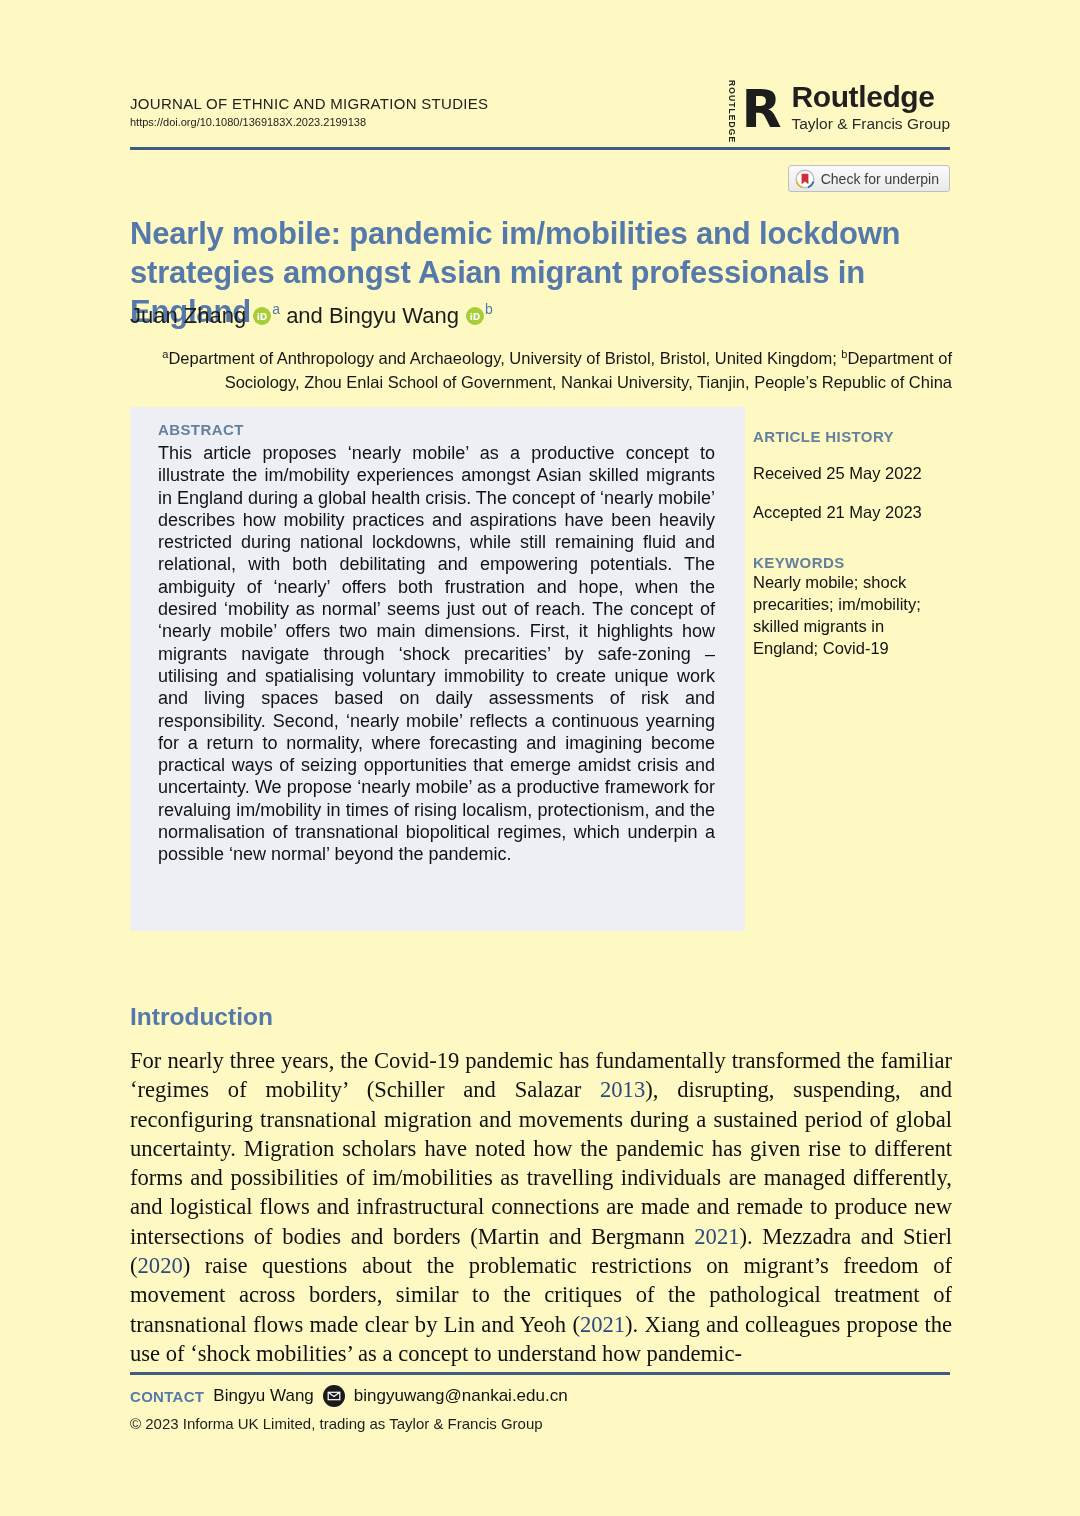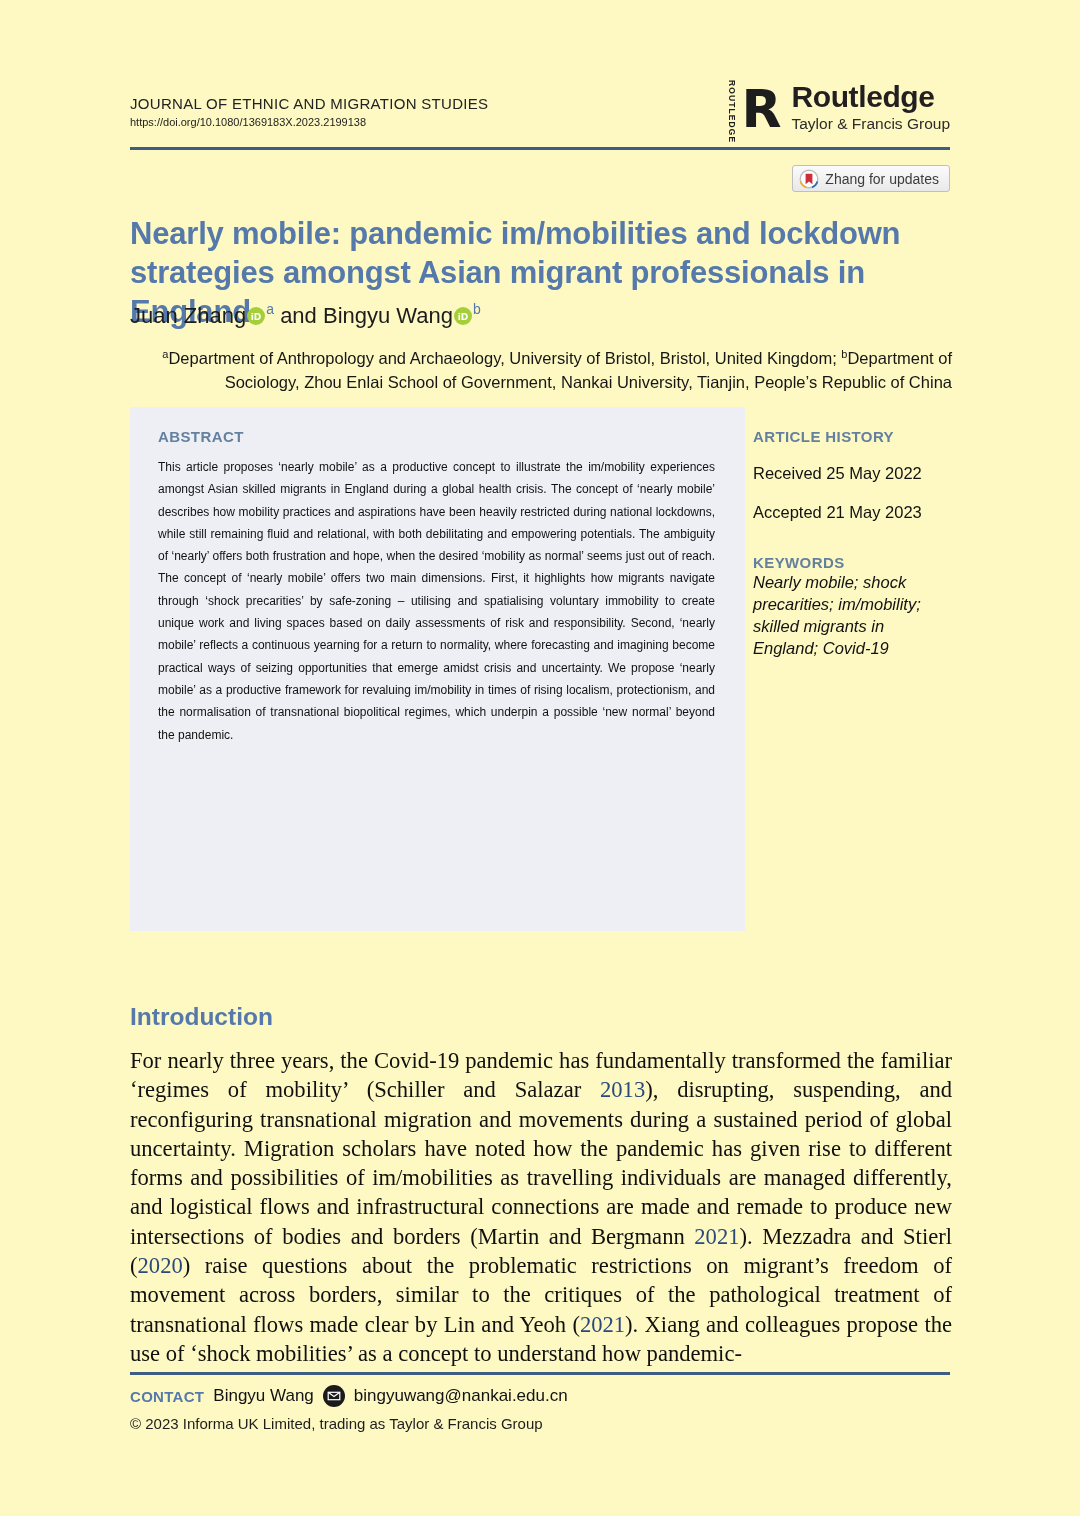--- a/index.html
+++ b/index.html
@@ -45,39 +45,39 @@
     border:1px solid #bfbfbf;border-radius:3px;
     background:linear-gradient(#fbfbfb,#e9e9e9);
     padding:2px 10px 2px 6px;font-size:14px;color:#3c3c3c;cursor:pointer;
   }
   
   .title{
     position:absolute;left:130px;top:214px;width:825px;
     font-size:31px;line-height:39px;font-weight:700;color:var(--accent);letter-spacing:-.2px;
   }
   .authors{position:absolute;left:130px;top:301px;font-size:22px;color:#1c1c1c;}
-  .authors .orcid{display:inline-block;vertical-align:-2px;margin:0 1px 0 1px;}
+  .authors .orcid{display:inline-block;vertical-align:-2px;margin:0 1px 0 7px;}
   .authors sup{font-size:14px;color:var(--accent);vertical-align:9px;}
   .affiliations{position:absolute;left:130px;top:343px;width:822px;font-size:16.5px;line-height:23.5px;color:#161616;text-align:right;}
   .affiliations sup{font-size:11px;vertical-align:6px;}
   
   .abstract-box{
     position:absolute;left:130px;top:407px;width:615px;height:524px;
     background:var(--abstract-bg);
-    padding:21px 30px 16px 28px;
+    padding:14px 30px 16px 28px;
   }
   .side-label{font-size:15px;font-weight:700;color:var(--label-blue);letter-spacing:.4px;}
   .abstract-text{
-    margin-top:11px;font-size:12px;line-height:22.3px;text-align:justify;color:#121212;
+    margin-top:4px;font-size:18px;line-height:22.3px;text-align:justify;color:#121212;
   }
   
   .sidebar{position:absolute;left:753px;top:428px;width:200px;}
   .sidebar .line{font-size:16.5px;line-height:22.3px;color:#121212;margin-top:17px;}
   .sidebar .keywords-label{margin-top:30px;}
-  .sidebar .keywords-text{font-size:16.5px;line-height:22.3px;color:#121212;font-style:italic;}
+  .sidebar .keywords-text{font-size:16.5px;line-height:22.3px;color:#121212;}
   
   .intro-heading{position:absolute;left:130px;top:1003px;font-size:24.5px;font-weight:700;color:var(--accent);}
   .intro-para{
     position:absolute;left:130px;top:1046px;width:822px;
     font-family:"Liberation Serif", serif;
     font-size:22.6px;line-height:29.3px;text-align:justify;color:#101010;
   }
   .intro-para .cite{color:var(--cite-navy);cursor:pointer;}
   
   .rule-bottom{position:absolute;left:130px;top:1372px;width:820px;height:3px;background:var(--rule-navy);}
@@ -107,21 +107,21 @@
 
   <div class="rule-top"></div>
 
   <button class="check-updates">
     <svg width="20" height="20" viewBox="0 0 20 20">
       <circle cx="10" cy="10" r="8.8" fill="#ffffff" stroke="#bdbdbd" stroke-width="1.4"></circle>
       <path d="M1.6 12.5 A 8.8 8.8 0 0 0 7 18.3" fill="none" stroke="#e8b32a" stroke-width="1.8"></path>
       <path d="M18.4 12.5 A 8.8 8.8 0 0 1 13 18.3" fill="none" stroke="#2c6fa8" stroke-width="1.8"></path>
       <path d="M6.6 4.8 h6.8 v10.4 l-3.4 -2.6 l-3.4 2.6 z" fill="#cf2e38"></path>
     </svg>
-    <span>Zhang for updates</span>
+    <span>Check for underpin</span>
   </button>
 
   <h1 class="title">Nearly mobile: pandemic im/mobilities and lockdown strategies amongst Asian migrant professionals in England</h1>
 
   <div class="authors">
     <span>Juan Zhang</span><span class="orcid"><svg width="18" height="18" viewBox="0 0 18 18">
           <circle cx="9" cy="9" r="9" fill="#a6ce39"></circle>
           <text x="9" y="12.5" font-size="9" font-family="DejaVu Sans, sans-serif" font-weight="bold" fill="#ffffff" text-anchor="middle">iD</text>
         </svg></span><sup>a</sup>
     <span>and</span>

